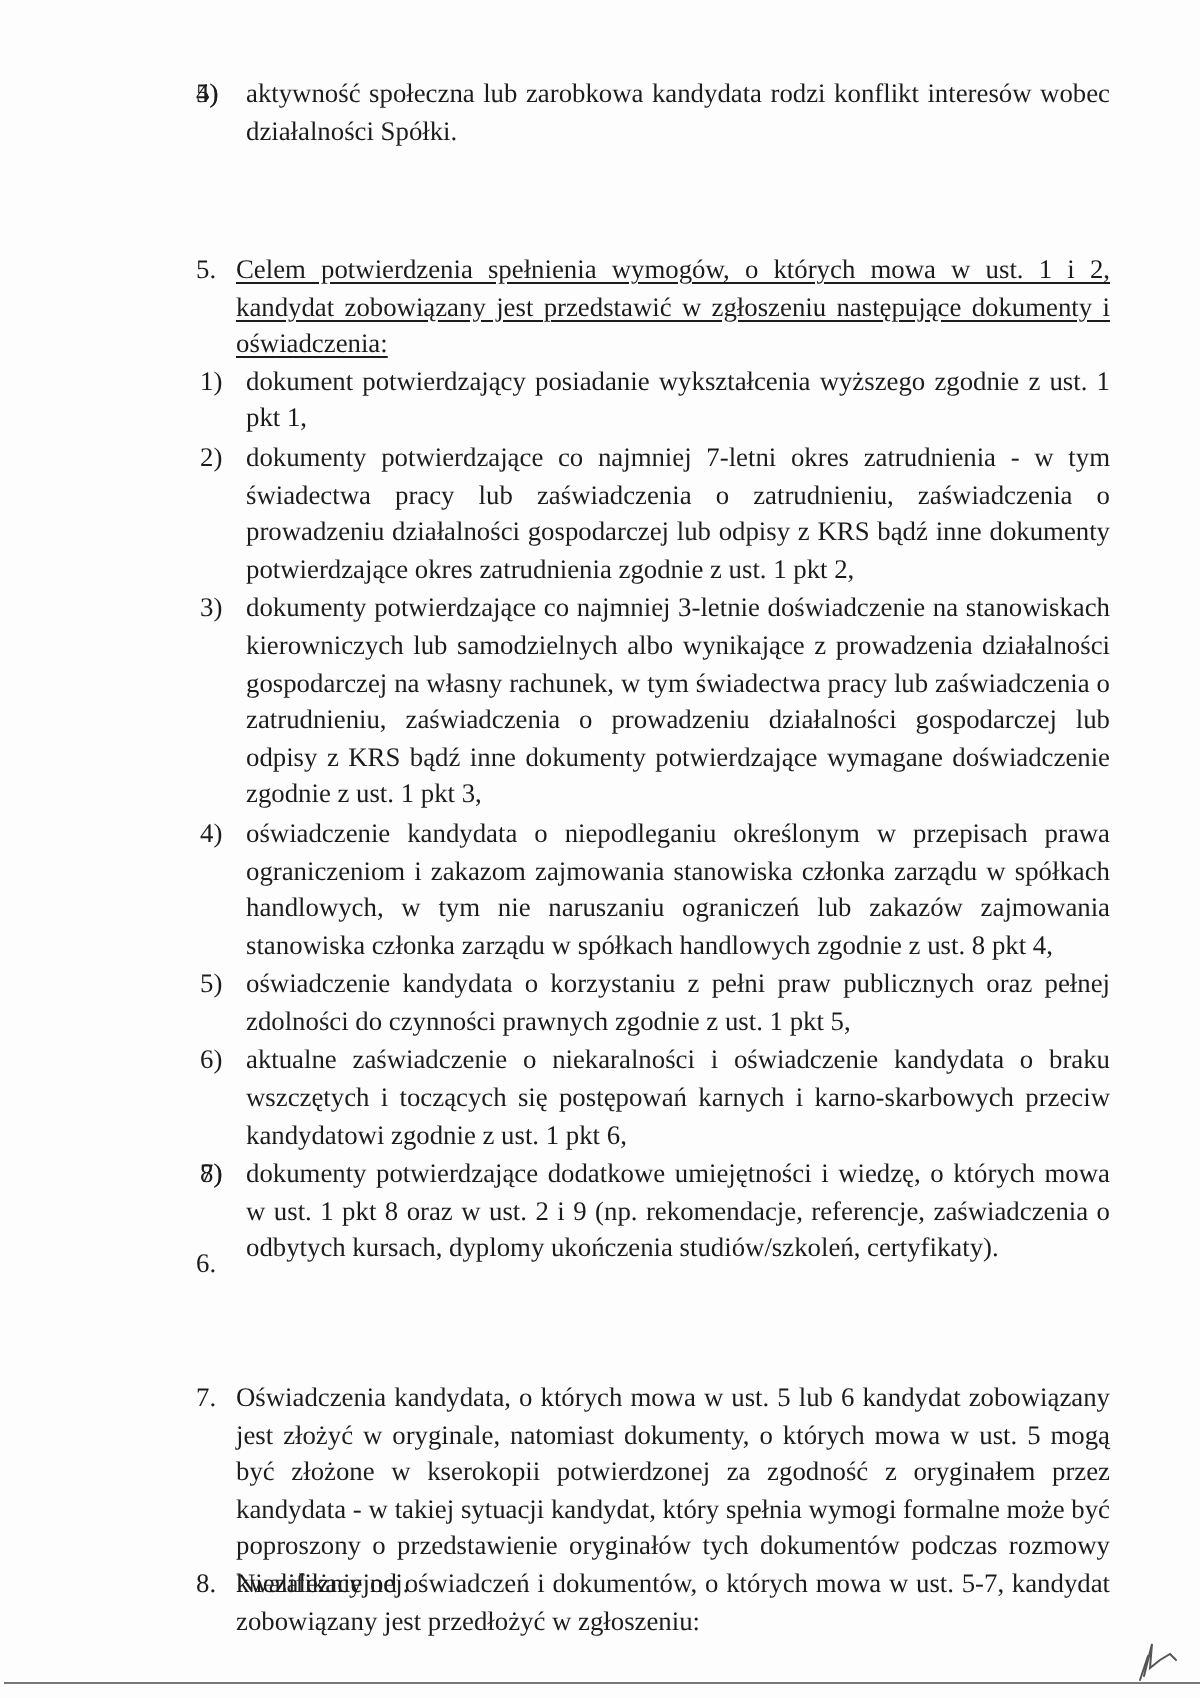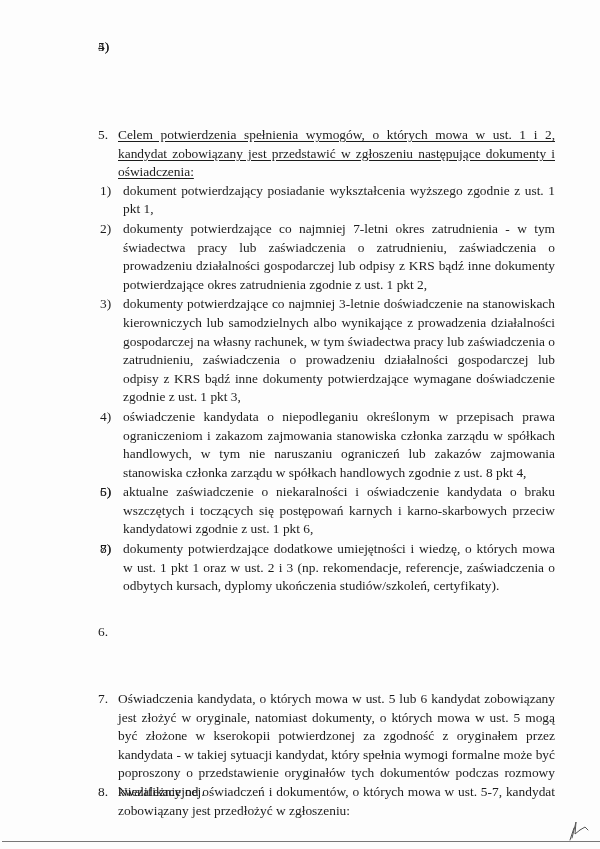--- a/index.html
+++ b/index.html
@@ -23,20 +23,21 @@
 <body>
 
 <div class="page">
 
   <div class="block" style="top:38px;">
     <div class="item">
       <span class="marker">4)</span>
     </div>
     <div class="item">
       <span class="marker">5)</span>
+      <span>aktywność społeczna lub zarobkowa kandydata rodzi konflikt interesów wobec działalności Spółki.</span>
     </div>
   </div>
 
   <div class="block" style="top:126px;">
     <div class="para">
       <span class="marker">5.</span>
       <span class="underline">Celem potwierdzenia spełnienia wymogów, o których mowa w ust. 1 i 2, kandydat zobowiązany jest przedstawić w zgłoszeniu następujące dokumenty i oświadczenia:</span>
     </div>
     <div class="item sub">
       <span class="marker">1)</span>
@@ -49,31 +50,32 @@
     <div class="item sub" style="margin-top:1px;">
       <span class="marker">3)</span>
       <span>dokumenty potwierdzające co najmniej 3-letnie doświadczenie na stanowiskach kierowniczych lub samodzielnych albo wynikające z prowadzenia działalności gospodarczej na własny rachunek, w tym świadectwa pracy lub zaświadczenia o zatrudnieniu, zaświadczenia o prowadzeniu działalności gospodarczej lub odpisy z KRS bądź inne dokumenty potwierdzające wymagane doświadczenie zgodnie z ust. 1 pkt 3,</span>
     </div>
     <div class="item sub" style="margin-top:1px;">
       <span class="marker">4)</span>
       <span>oświadczenie kandydata o niepodleganiu określonym w przepisach prawa ograniczeniom i zakazom zajmowania stanowiska członka zarządu w spółkach handlowych, w tym nie naruszaniu ograniczeń lub zakazów zajmowania stanowiska członka zarządu w spółkach handlowych zgodnie z ust. 8 pkt 4,</span>
     </div>
     <div class="item sub" style="margin-top:1px;">
       <span class="marker">5)</span>
+      <span>oświadczenie kandydata o korzystaniu z pełni praw publicznych oraz pełnej zdolności do czynności prawnych zgodnie z ust. 1 pkt 5,</span>
     </div>
     <div class="item sub" style="margin-top:1px;">
       <span class="marker">6)</span>
       <span>aktualne zaświadczenie o niekaralności i oświadczenie kandydata o braku wszczętych i toczących się postępowań karnych i karno-skarbowych przeciw kandydatowi zgodnie z ust. 1 pkt 6,</span>
     </div>
     <div class="item sub" style="margin-top:1px;">
       <span class="marker">7)</span>
     </div>
     <div class="item sub" style="margin-top:1px;">
       <span class="marker">8)</span>
-      <span>dokumenty potwierdzające dodatkowe umiejętności i wiedzę, o których mowa w ust. 1 pkt 1 oraz w ust. 2 i 3 (np. rekomendacje, referencje, zaświadczenia o odbytych kursach, dyplomy ukończenia studiów/szkoleń, certyfikaty).</span>
+      <span>dokumenty potwierdzające dodatkowe umiejętności i wiedzę, o których mowa w ust. 1 pkt 8 oraz w ust. 2 i 9 (np. rekomendacje, referencje, zaświadczenia o odbytych kursach, dyplomy ukończenia studiów/szkoleń, certyfikaty).</span>
     </div>
   </div>
 
   <div class="block" style="top:623px;">
     <div class="para">
       <span class="marker">6.</span>
     </div>
   </div>
 
   <div class="block" style="top:690px;">

